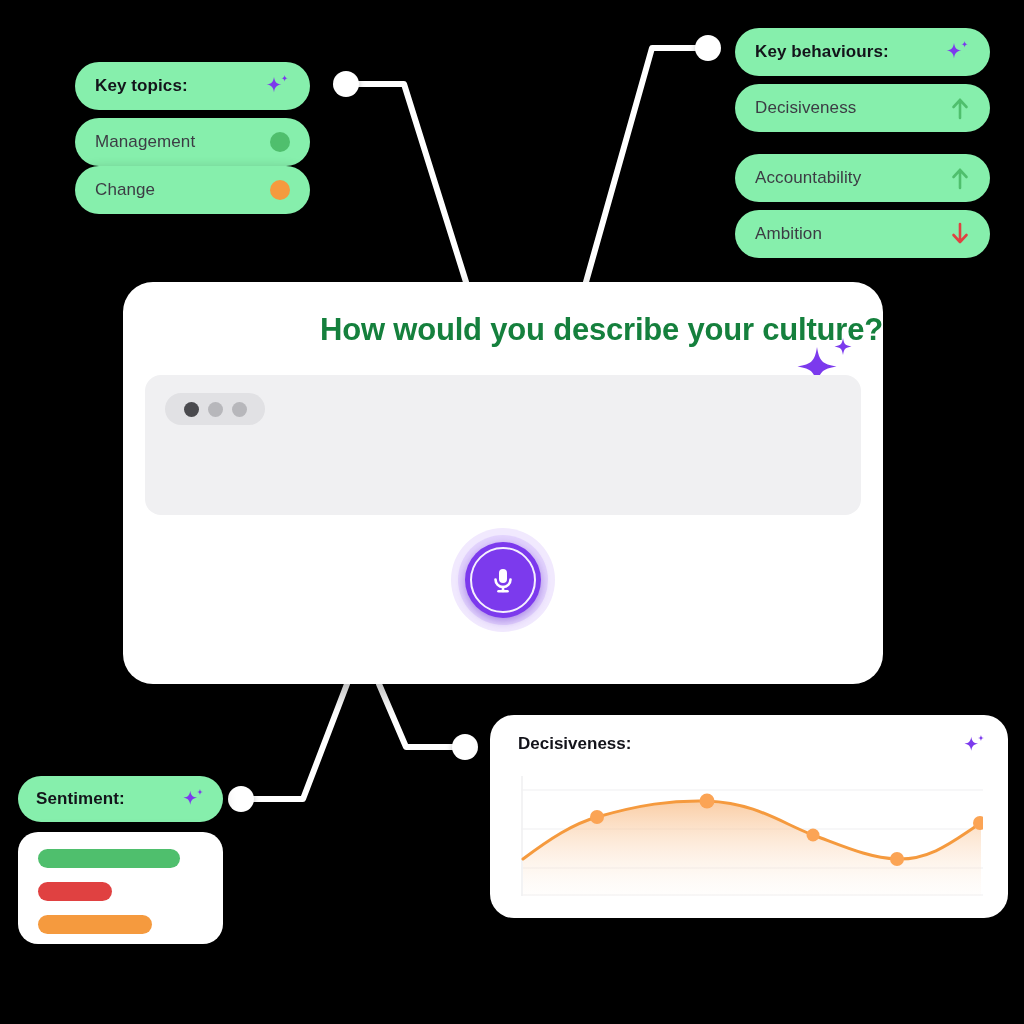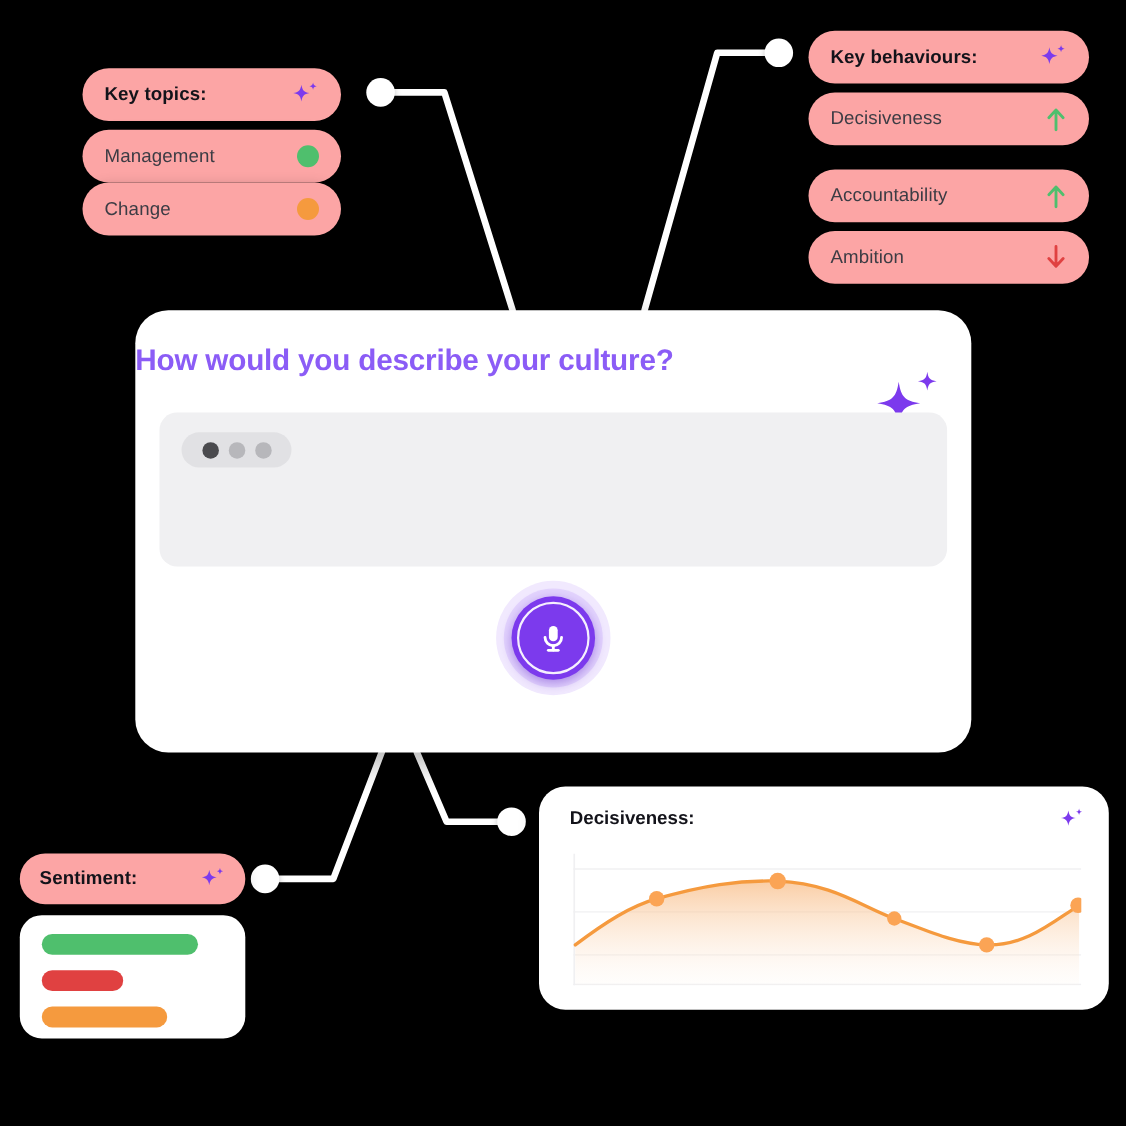--- a/index.html
+++ b/index.html
@@ -1,36 +1,36 @@
 <!DOCTYPE html>
 <html><head>
 <meta charset="utf-8">
 <style>
   html,body{margin:0;padding:0;background:#000;}
   body{width:1024px;height:1024px;overflow:hidden;font-family:"Liberation Sans",sans-serif;}
   #stage{position:relative;width:1024px;height:1024px;background:#000;}
 
   .card{position:absolute;background:#fff;border-radius:22px;
         box-shadow:0 6px 18px rgba(0,0,0,.28);}
-  .pill{position:absolute;background:#fca5a5;border-radius:26px;display:flex;
+  .pill{position:absolute;background:#86efac;border-radius:26px;display:flex;
         align-items:center;justify-content:space-between;
         box-shadow:0 5px 14px rgba(0,0,0,.30);box-sizing:border-box;}
   .pill .ptext{font-size:17px;color:#3c3c44;letter-spacing:.1px;white-space:nowrap;}
   .pill.head .ptext{font-weight:700;color:#13131a;}
 
   
   .conn{position:absolute;left:0;top:0;width:1024px;height:1024px;pointer-events:none;}
   .knob{position:absolute;width:26px;height:26px;border-radius:50%;background:#fff;
         box-shadow:0 2px 6px rgba(0,0,0,.25);}
 
   
   #main-card{left:123px;top:282px;width:760px;height:402px;border-radius:30px;
              box-shadow:0 10px 26px rgba(0,0,0,.30);}
-  #main-question{position:absolute;left:0;top:30px;width:100%;text-align:left;
-      font-size:27px;font-weight:700;color:#8b5cf6;letter-spacing:-.2px;}
+  #main-question{position:absolute;left:0;top:30px;width:100%;text-align:right;
+      font-size:31px;font-weight:700;color:#15803d;letter-spacing:-.2px;}
   #transcript{position:absolute;left:22px;top:93px;width:716px;height:140px;
       background:#f0f0f2;border-radius:16px;}
   #typing{position:absolute;left:20px;top:18px;width:100px;height:32px;
       background:#e1e1e4;border-radius:16px;display:flex;align-items:center;
       justify-content:center;gap:9px;}
   #typing i{display:block;width:15px;height:15px;border-radius:50%;background:#b7b7bb;}
   #typing i:first-child{background:#4a4a4e;}
 
   #sparkle-main{position:absolute;right:26px;top:53px;width:66px;height:60px;}
 

